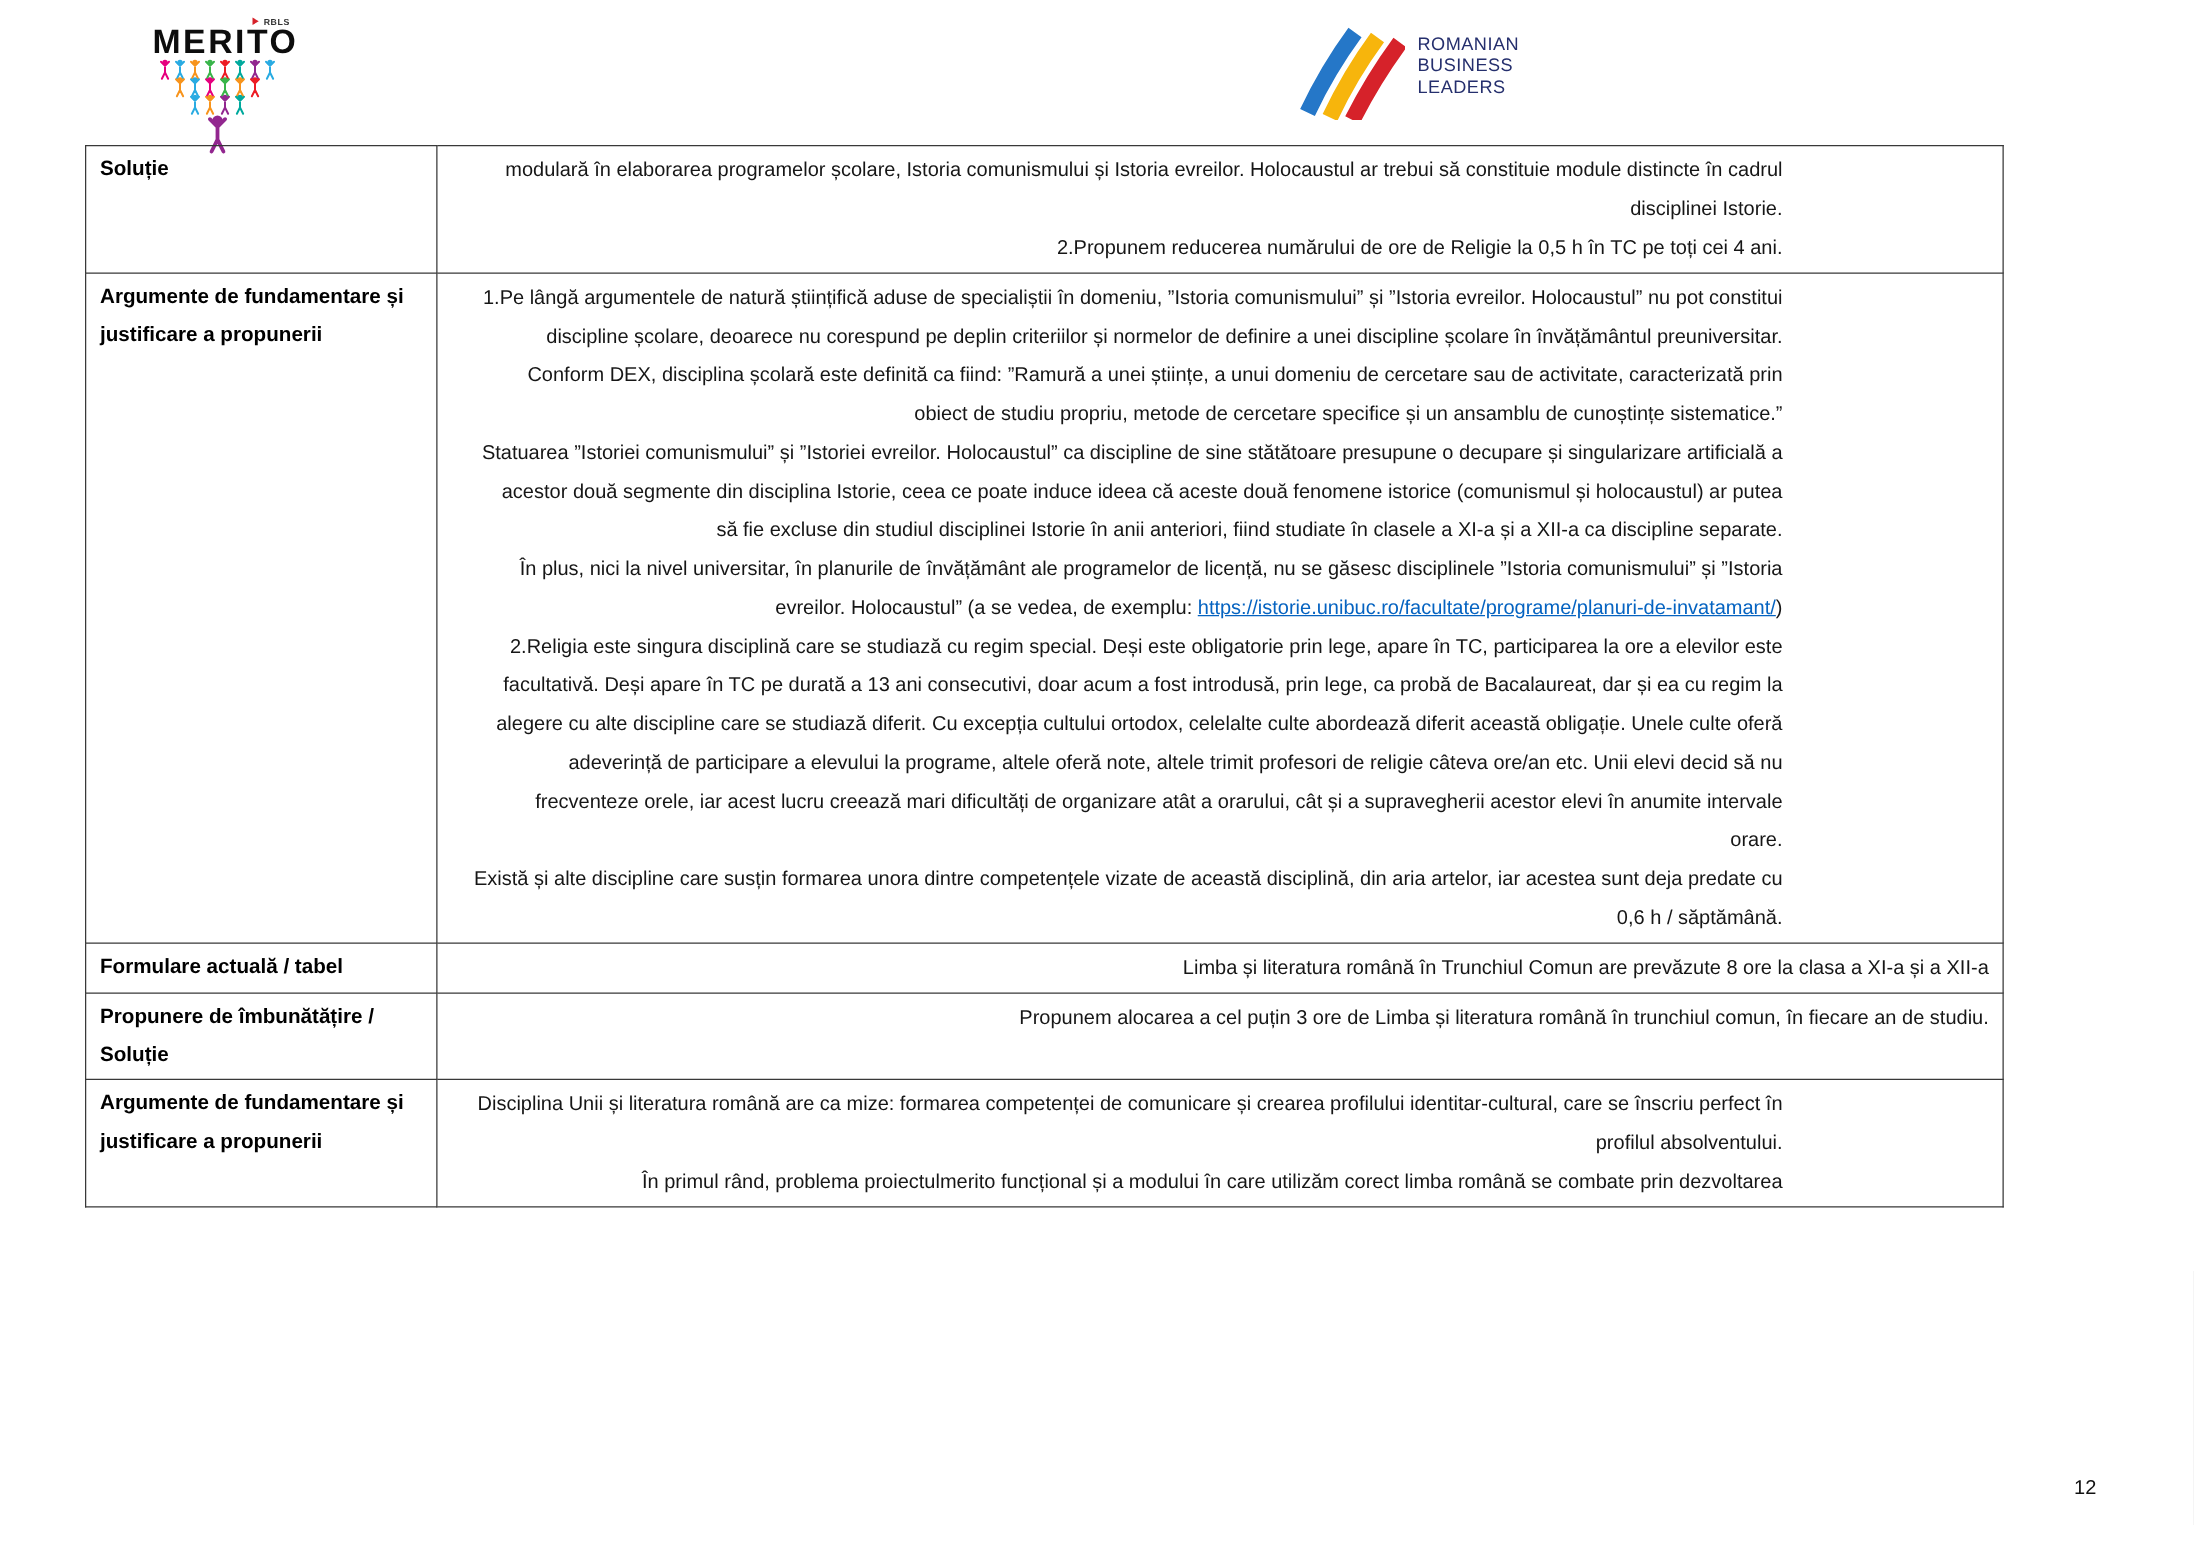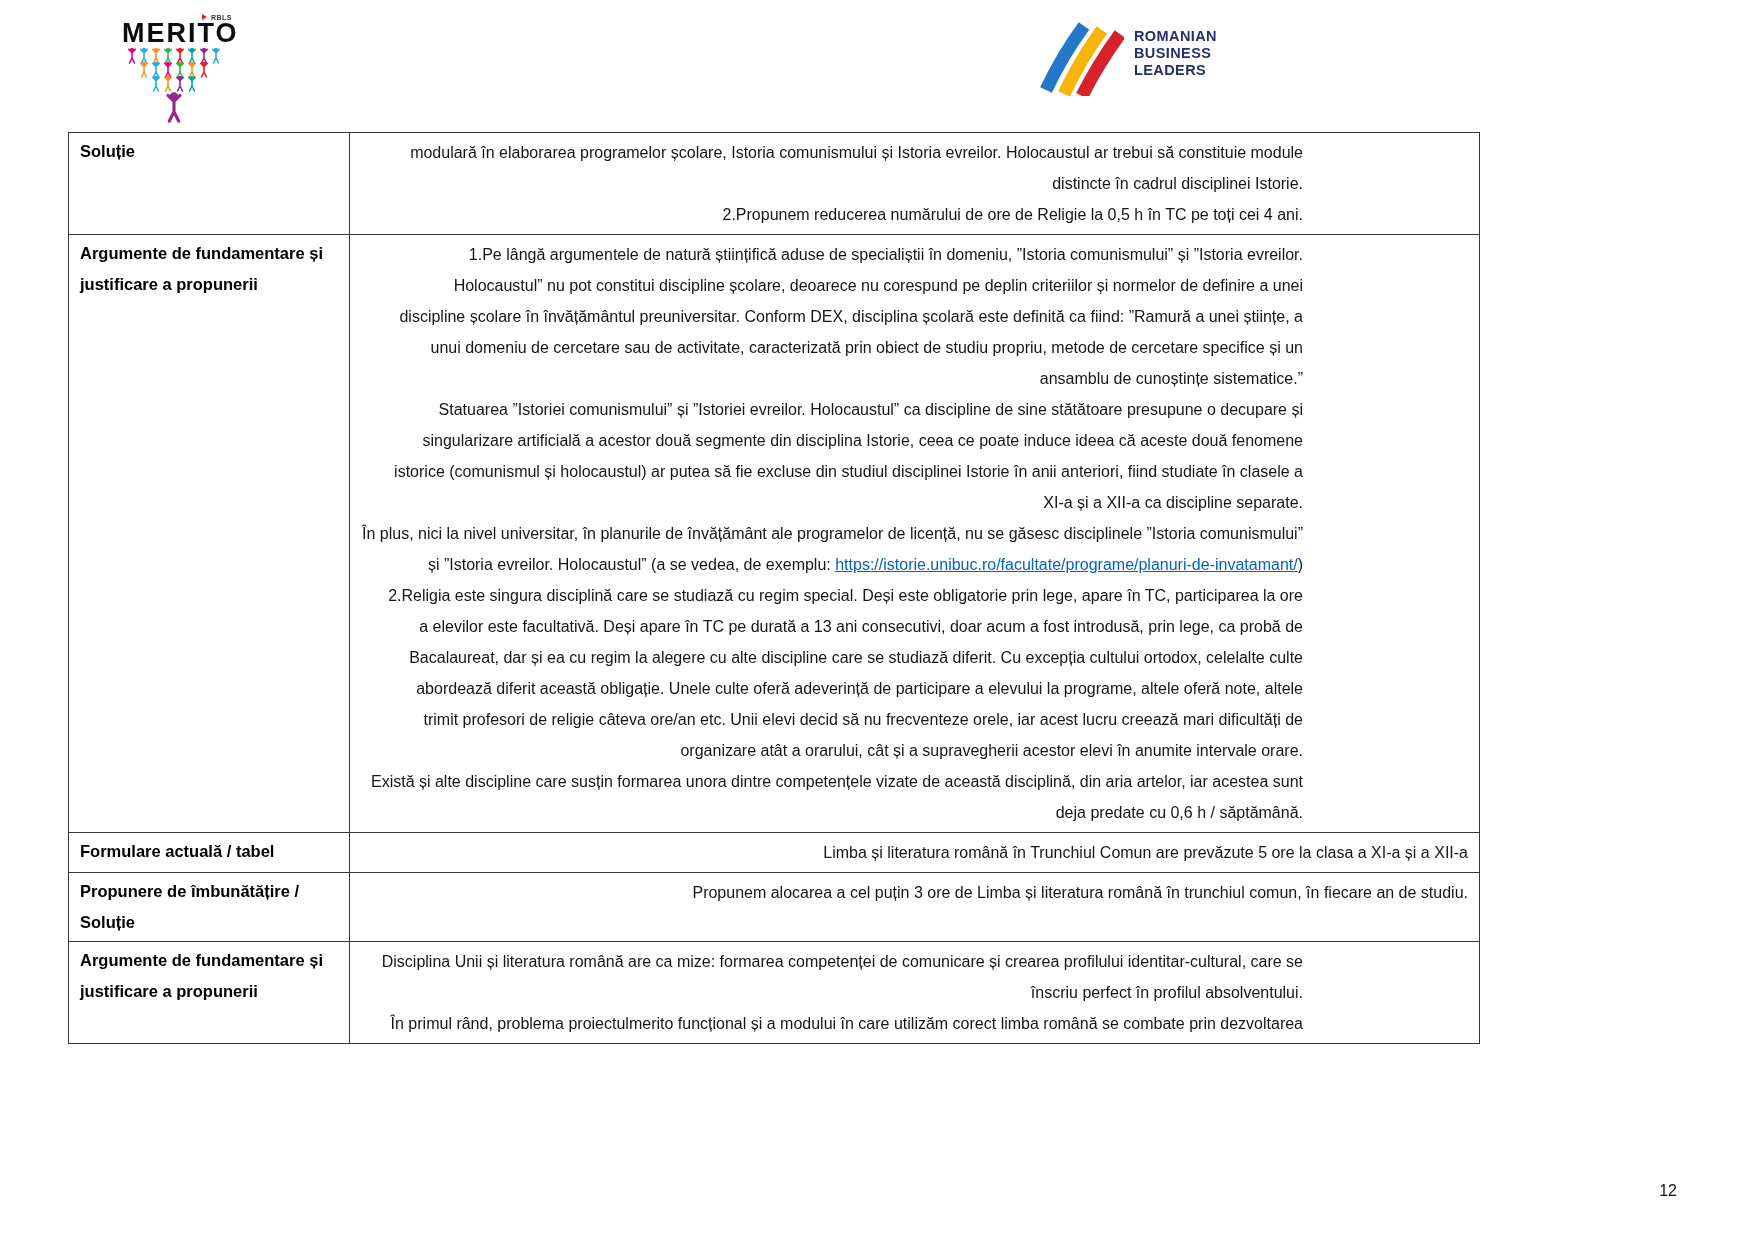--- a/index.html
+++ b/index.html
@@ -5,24 +5,24 @@
   html,body{margin:0;padding:0;background:#e8e8e8;}
   .page{position:relative;width:1755px;height:1240px;background:#ffffff;overflow:hidden;
         font-family:"Liberation Sans",sans-serif;color:#141414;}
 
   
   .merito-logo{position:absolute;left:122px;top:6px;width:112px;text-align:left;}
   .merito-tag{position:absolute;right:2px;top:8px;font-size:7px;font-weight:bold;color:#333;letter-spacing:.5px;}
   .merito-tag .flag{display:inline-block;width:0;height:0;border-left:5px solid #d6222a;border-top:3px solid transparent;border-bottom:3px solid transparent;margin-right:1px;}
   .merito-word{font-size:27px;font-weight:bold;color:#0d0d0d;letter-spacing:2px;margin-top:14px;line-height:26px;}
   .rbl-logo{position:absolute;left:1040px;top:10px;display:flex;align-items:center;gap:10px;}
-  .rbl-text{font-size:14.5px;font-weight:bold;color:#252f6d;line-height:17px;letter-spacing:.4px;}
+  .rbl-text{font-size:14.5px;font-weight:normal;color:#252f6d;line-height:17px;letter-spacing:.4px;}
 
   
-  table.doc{position:absolute;left:68px;top:132px;width:1412px;border-collapse:collapse;table-layout:fixed;}
+  table.doc{position:absolute;left:68px;top:116px;width:1535px;border-collapse:collapse;table-layout:fixed;}
   table.doc, table.doc td{border:1.6px solid #383838;}
   td{vertical-align:top;}
   .label-cell{width:281px;font-weight:bold;font-size:16.5px;line-height:31px;color:#000;padding:3px 8px 3px 11px;}
   .value-cell{font-size:16px;line-height:31px;color:#161616;text-align:right;}
   .cell-pad{padding:3px 10px 3px 7px;}
   .cell-pad.rich{padding-right:175px;}
   .para{padding-left:34px;text-indent:-34px;}
   .para.cont{text-indent:0;}
   .para.plain{padding-left:0;text-indent:0;}
   .num{display:inline-block;width:34px;text-indent:0;}
@@ -116,21 +116,21 @@
           <div class="para"><span class="num">2.</span><span>Religia este singura disciplină care se studiază cu regim special. Deși este obligatorie prin lege, apare în TC, participarea la ore a elevilor este facultativă. Deși apare în TC pe durată a 13 ani consecutivi, doar acum a fost introdusă, prin lege, ca probă de Bacalaureat, dar și ea cu regim la alegere cu alte discipline care se studiază diferit. Cu excepția cultului ortodox, celelalte culte abordează diferit această obligație. Unele culte oferă adeverință de participare a elevului la programe, altele oferă note, altele trimit profesori de religie câteva ore/an etc. Unii elevi decid să nu frecventeze orele, iar acest lucru creează mari dificultăți de organizare atât a orarului, cât și a supravegherii acestor elevi în anumite intervale orare.</span></div>
           <div class="para">Există și alte discipline care susțin formarea unora dintre competențele vizate de această disciplină, din aria artelor, iar acestea sunt deja predate cu 0,6 h / săptămână.</div>
         </div>
       </td>
     </tr>
 
 
     <tr>
       <td class="label-cell">Formulare actuală / tabel</td>
       <td class="value-cell">
-        <div class="cell-pad"><span>Limba și literatura română în Trunchiul Comun are prevăzute 5 ore la clasa a XI-a și a XII-a</span></div>
+        <div class="cell-pad"><span>Limba și literatura română în Trunchiul Comun are prevăzute 8 ore la clasa a XI-a și a XII-a</span></div>
       </td>
     </tr>
 
     <tr>
       <td class="label-cell">Propunere de îmbunătățire / Soluție</td>
       <td class="value-cell">
         <div class="cell-pad"><span>Propunem alocarea a cel puțin 3 ore de Limba și literatura română în trunchiul comun, în fiecare an de studiu.</span></div>
       </td>
     </tr>
 

